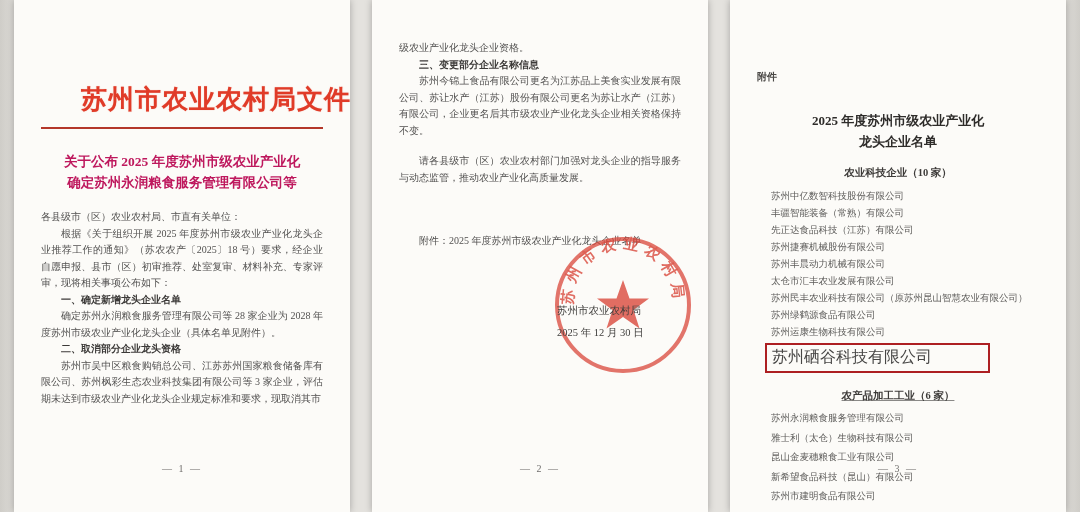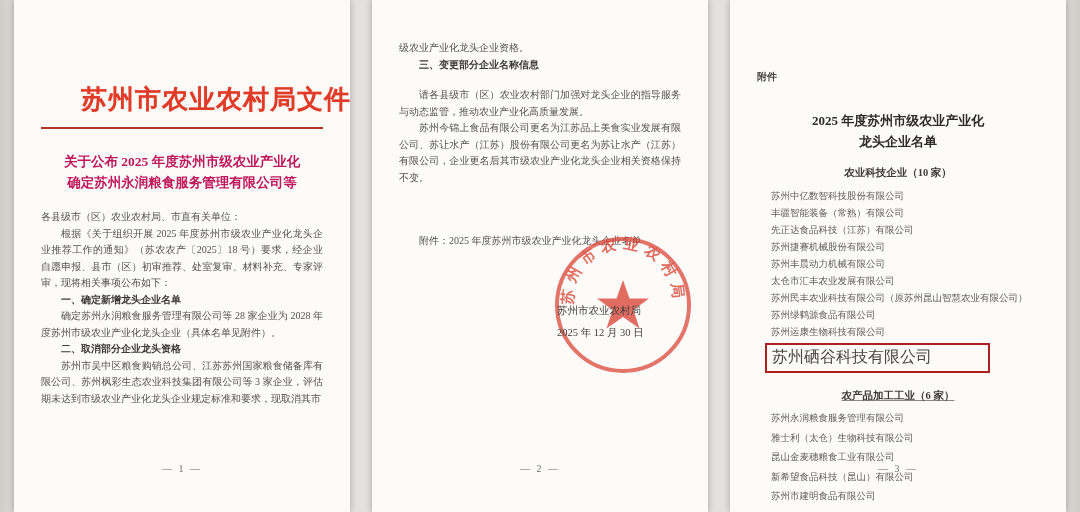--- a/index.html
+++ b/index.html
@@ -159,22 +159,22 @@
       <div class="h-bold">二、取消部分企业龙头资格</div>
       <div class="para">苏州市吴中区粮食购销总公司、江苏苏州国家粮食储备库有限公司、苏州枫彩生态农业科技集团有限公司等 3 家企业，评估期未达到市级农业产业化龙头企业规定标准和要求，现取消其市</div>
     </div>
     <div class="pageno">— 1 —</div>
   </div>
 
   <div class="page">
     <div class="bodytext p2-body">
       <div>级农业产业化龙头企业资格。</div>
       <div class="h-bold">三、变更部分企业名称信息</div>
+      <div class="para">苏州今锦上食品有限公司更名为江苏品上美食实业发展有限公司、苏让水产（江苏）股份有限公司更名为苏让水产（江苏）有限公司，企业更名后其市级农业产业化龙头企业相关资格保持不变。</div>
       <div class="para" style="margin-top:14px">请各县级市（区）农业农村部门加强对龙头企业的指导服务与动态监管，推动农业产业化高质量发展。</div>
-      <div class="para">苏州今锦上食品有限公司更名为江苏品上美食实业发展有限公司、苏让水产（江苏）股份有限公司更名为苏让水产（江苏）有限公司，企业更名后其市级农业产业化龙头企业相关资格保持不变。</div>
     </div>
     <div class="attach-line">附件：2025 年度苏州市级农业产业化龙头企业名单</div>
 
     <div class="sign-block">
       <div>苏州市农业农村局</div>
       <div>2025 年 12 月 30 日</div>
     </div>
 
     <svg class="seal" viewBox="0 0 146 146">
       <defs>

